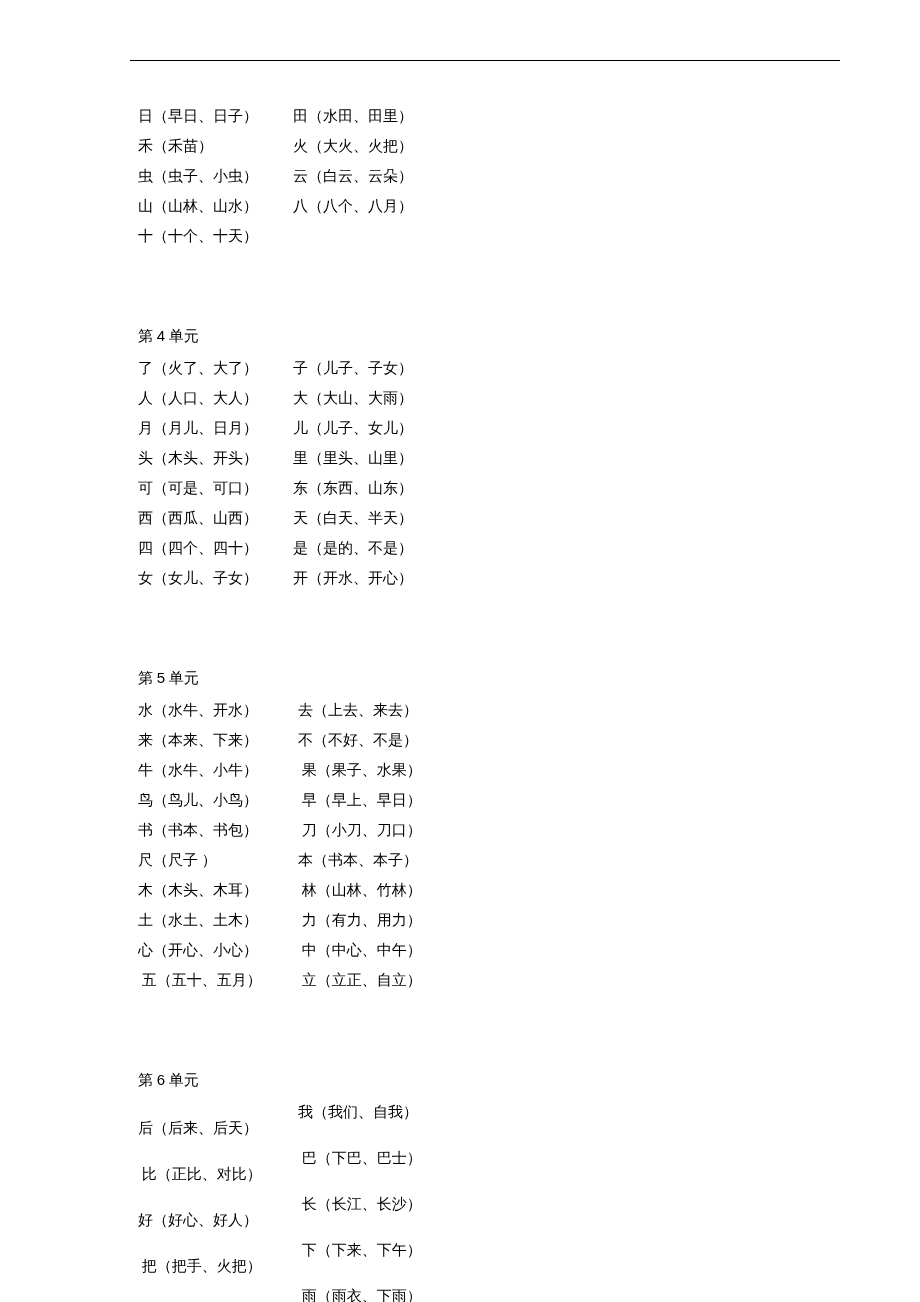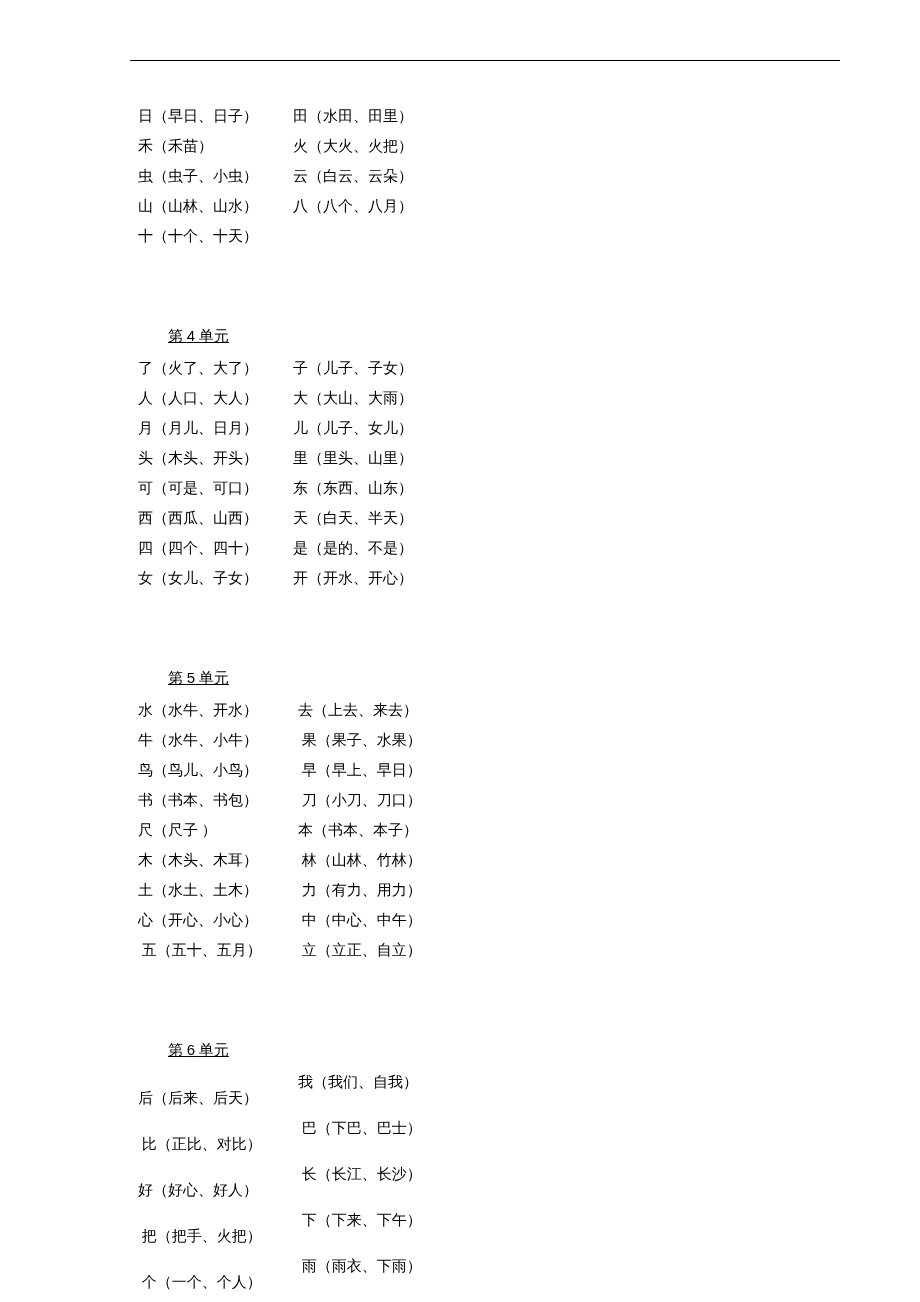--- a/index.html
+++ b/index.html
@@ -18,24 +18,22 @@
   .hr-top {
     border: none;
     border-top: 1px solid #000;
     margin: 0 80px 40px 130px;
   }
   .content {
     margin-left: 138px;
     margin-right: 80px;
   }
   .unit-title {
-    text-decoration: underline;
     margin-top: 40px;
     margin-bottom: 2px;
-    margin-left: 30px;
   }
   .unit-title .num {
     font-family: Arial, sans-serif;
   }
   .row {
     white-space: pre;
   }
   .col-left {
     display: inline-block;
     width: 155px;
@@ -65,20 +63,21 @@
       <div class="row"><span class="col-left">人（人口、大人）</span><span class="col-right">大（大山、大雨）</span></div>
       <div class="row"><span class="col-left">月（月儿、日月）</span><span class="col-right">儿（儿子、女儿）</span></div>
       <div class="row"><span class="col-left">头（木头、开头）</span><span class="col-right">里（里头、山里）</span></div>
       <div class="row"><span class="col-left">可（可是、可口）</span><span class="col-right">东（东西、山东）</span></div>
       <div class="row"><span class="col-left">西（西瓜、山西）</span><span class="col-right">天（白天、半天）</span></div>
       <div class="row"><span class="col-left">四（四个、四十）</span><span class="col-right">是（是的、不是）</span></div>
       <div class="row"><span class="col-left">女（女儿、子女）</span><span class="col-right">开（开水、开心）</span></div>
       <div style="height: 30px;"></div>
       <div class="unit-title"><span>第 </span><span class="num">5</span><span> 单元</span></div>
       <div class="row u5"><span class="col-left">水（水牛、开水）</span><span class="col-right">去（上去、来去）</span></div>
+      <div class="row u5"><span class="col-left">来（本来、下来）</span><span class="col-right">不（不好、不是）</span></div>
       <div class="row u5"><span class="col-left">牛（水牛、小牛）</span><span class="col-right"> 果（果子、水果）</span></div>
       <div class="row u5"><span class="col-left">鸟（鸟儿、小鸟）</span><span class="col-right"> 早（早上、早日）</span></div>
       <div class="row u5"><span class="col-left">书（书本、书包）</span><span class="col-right"> 刀（小刀、刀口）</span></div>
       <div class="row u5"><span class="col-left">尺（尺子 ）</span><span class="col-right">本（书本、本子）</span></div>
       <div class="row u5"><span class="col-left">木（木头、木耳）</span><span class="col-right"> 林（山林、竹林）</span></div>
       <div class="row u5"><span class="col-left">土（水土、土木）</span><span class="col-right"> 力（有力、用力）</span></div>
       <div class="row u5"><span class="col-left">心（开心、小心）</span><span class="col-right"> 中（中心、中午）</span></div>
       <div class="row u5"><span class="col-left"> 五（五十、五月）</span><span class="col-right"> 立（立正、自立）</span></div>
       <div style="height: 30px;"></div>
       <div class="unit-title"><span>第 </span><span class="num">6</span><span> 单元</span></div>

